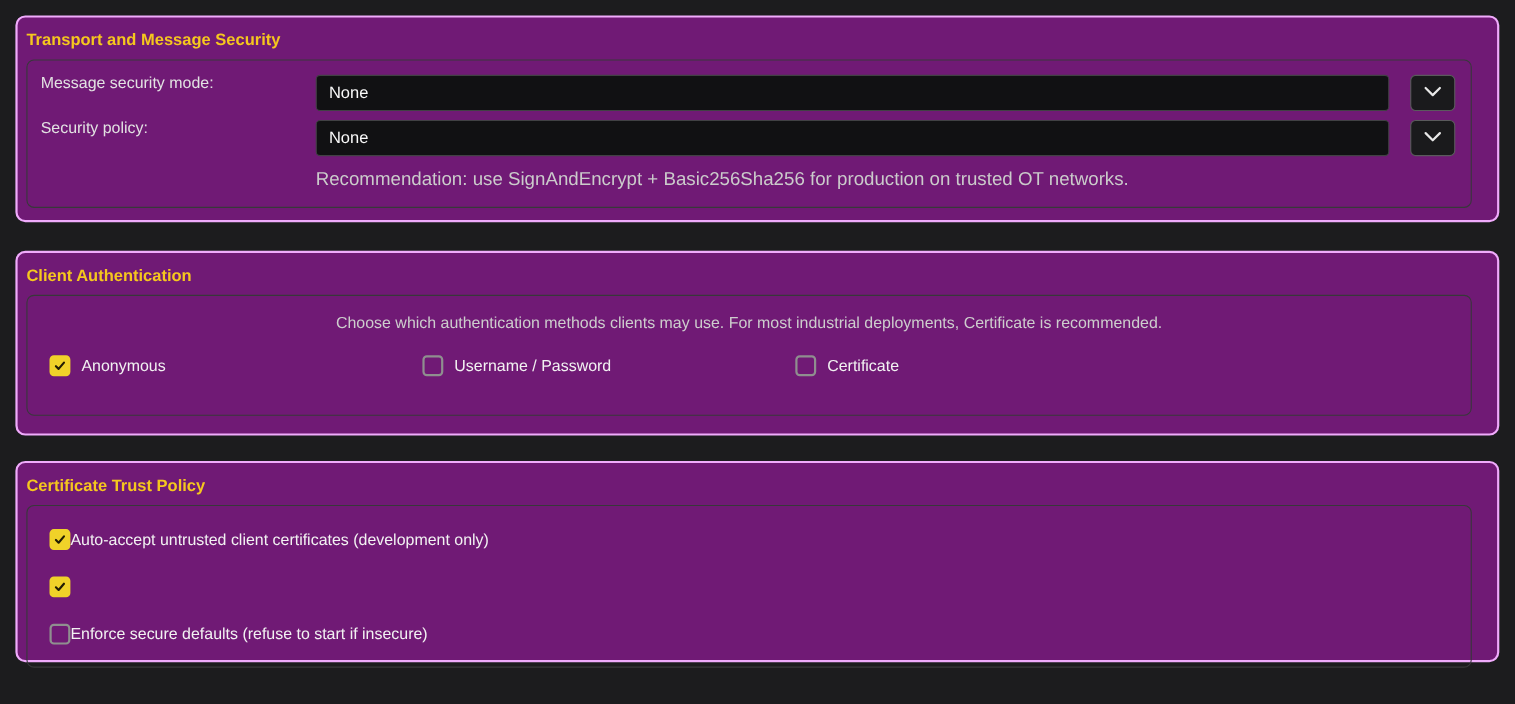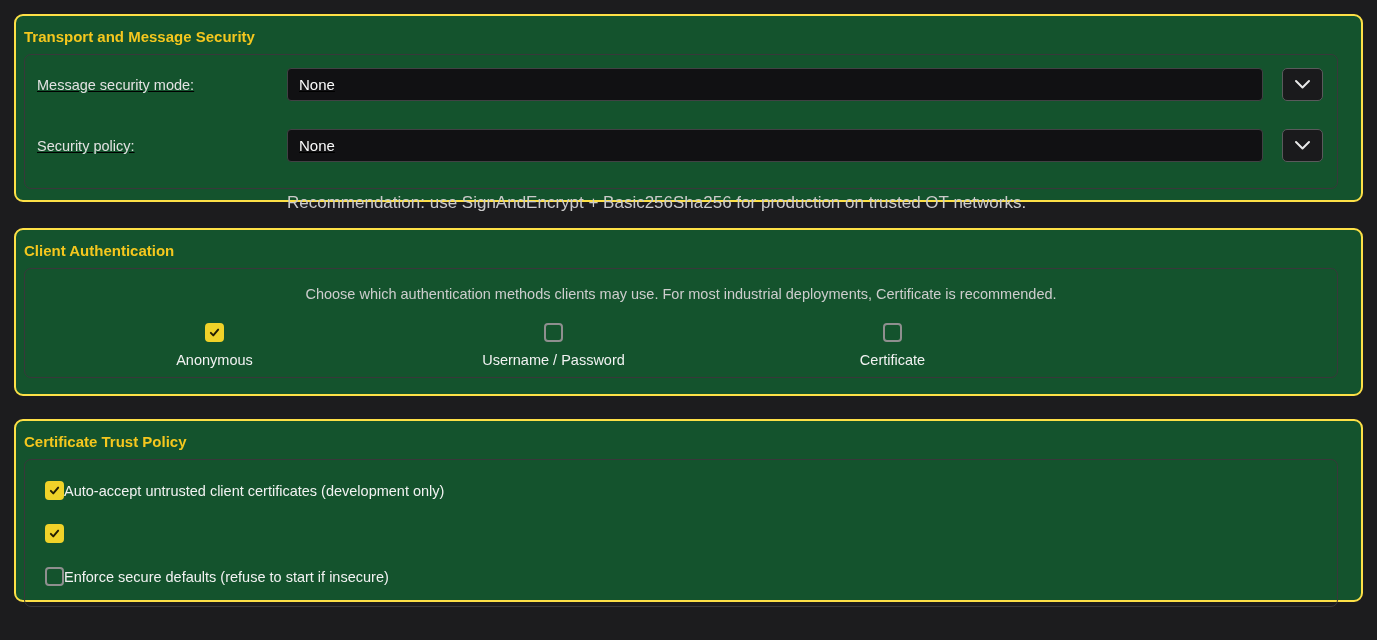--- a/index.html
+++ b/index.html
@@ -6,23 +6,23 @@
   body{
     width:1377px;height:640px;
     background:#1c1c1e;
     font-family:"Liberation Sans","DejaVu Sans",sans-serif;
     -webkit-font-smoothing:antialiased;
     overflow:hidden;
   }
   .page{padding:14px 14px 0 14px;}
   .group{
     box-sizing:border-box;
-    border:2px solid #fde047;
+    border:2px solid #f0abfc;
     border-radius:9px;
-    background:#14532d;
+    background:#701a75;
     padding:0 23px 0 8px;
   }
   .group-1{height:188px;margin-bottom:26px;}
   .group-2{height:168px;margin-bottom:23px;}
   .group-3{height:183px;}
   .group-title{
     margin:0;
     padding:11px 0 7px 0;
     font-size:15px;
     font-weight:bold;
@@ -32,40 +32,40 @@
   .panel{
     box-sizing:border-box;
     border:1px solid #38383a;
     border-radius:7px;
     background:transparent;
   }
   .panel-1{height:135px;padding:13px 14px 0 12px;}
   .panel-2{height:110px;padding:17px 12px 0 12px;text-align:center;}
   .panel-3{height:148px;padding:21px 12px 0 12px;}
 
-  .field-row{display:flex;align-items:center;height:33px;margin-bottom:28px;text-decoration:underline;}
+  .field-row{display:flex;height:33px;margin-bottom:8px;}
   .field-label{flex:0 0 250px;font-size:14.5px;color:#e2e2e2;}
   .combo{flex:1;display:flex;gap:19px;}
   .combo-field{
     flex:1;box-sizing:border-box;height:33px;
     background:#111113;border:1px solid #414144;border-radius:4px;
     display:flex;align-items:center;padding:0 11px;
     font-size:15px;color:#fafafa;
   }
   .combo-btn{
     box-sizing:border-box;width:41px;height:33px;
     background:#1a1a1c;border:1px solid #5a5a5c;border-radius:5px;
     display:flex;align-items:center;justify-content:center;
     cursor:pointer;flex:0 0 41px;
   }
   .hint{margin-left:250px;padding-top:3px;font-size:17px;color:#cbcbcb;}
 
   .desc{margin:0 0 21px 0;font-size:14.5px;color:#cdcdcd;}
   .check-row{display:flex;margin-left:8px;}
-  .check-item{width:339px;display:flex;align-items:center;gap:10px;cursor:pointer;flex-direction:column;}
+  .check-item{width:339px;display:flex;align-items:center;gap:10px;cursor:pointer;}
   .check-line{display:flex;align-items:center;gap:0;margin:0 0 24px 8px;cursor:pointer;}
   .check-label{font-size:14.5px;color:#f2f2f2;}
 
   .cb{
     box-sizing:border-box;width:19px;height:19px;flex:0 0 19px;
     border:2px solid #8f8f8f;border-radius:4px;background:transparent;
     display:flex;align-items:center;justify-content:center;
     cursor:pointer;
   }
   .cb .tick{display:none;}

